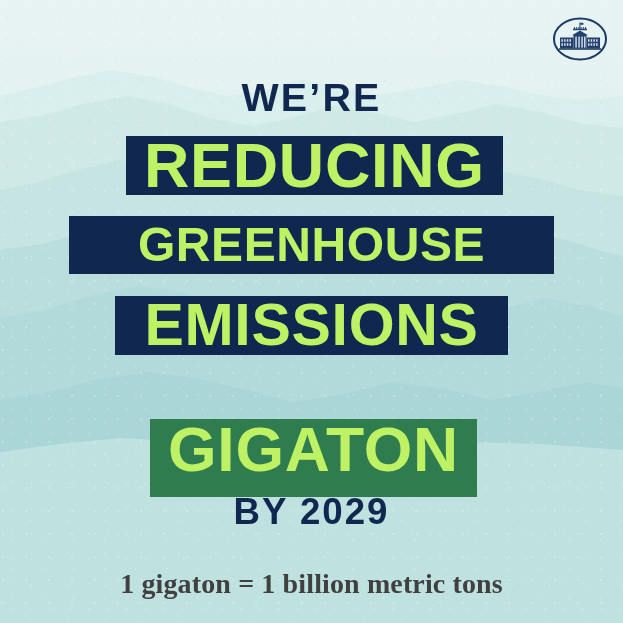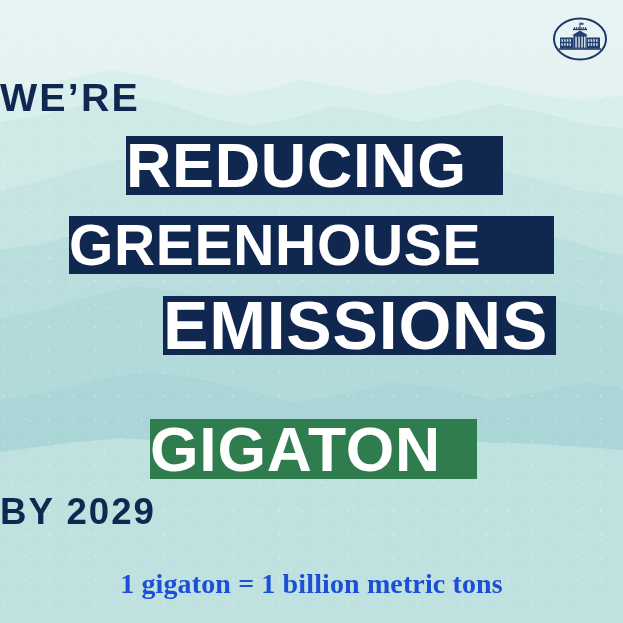--- a/index.html
+++ b/index.html
@@ -65,28 +65,29 @@
     top: 0;
     width: 623px;
     height: 623px;
     display: flex;
     flex-direction: column;
     align-items: center;
   }
   .line {
     display: block;
     white-space: nowrap;
+    text-align: center;
   }
   .plain {
     color: #10274f;
     font-weight: 700;
     letter-spacing: .055em;
   }
   .boxed {
-    color: #ffffff;
+    color: #bef264;
     font-weight: 700;
     letter-spacing: .012em;
   }
   .box-navy { background: #10274f; }
   .box-green { background: #2f7d4e; }
 
   #line-were {
     position: absolute;
     top: 80px;
     left: 0; right: 0;
@@ -126,41 +127,41 @@
     top: 374px;
     left: 0; right: 0;
     font-size: 34px;
     line-height: 34px;
   }
   #line-gigaton {
     position: absolute;
     top: 419px;
     left: 150px;
     width: 327px;
-    height: 60px;
+    height: 78px;
     font-size: 56px;
     line-height: 61px;
   }
   #line-by2030 {
     position: absolute;
     top: 495px;
     left: 0; right: 0;
     font-size: 34px;
     line-height: 34px;
   }
   #footnote {
     position: absolute;
     top: 570px;
     left: 0; right: 0;
     text-align: center;
     font-family: "Liberation Serif", serif;
     font-weight: 700;
     font-size: 25px;
     line-height: 28px;
-    color: #1d4ed8;
+    color: #404040;
     letter-spacing: .005em;
   }
 </style>
 </head>
 <body>
 
 <div id="poster">
 
   <div id="bg-sky"></div>
 
@@ -247,23 +248,23 @@
       <rect x="8" y="38.2" width="42" height="1.6"></rect>
     </g>
   </svg>
 
   <div id="headline">
 
     <div class="line plain" id="line-were" style="font-size: 39.4019px;">WE’RE</div>
 
     <div class="line boxed box-navy" id="line-reducing" style="font-size: 62.8029px;">REDUCING</div>
 
-    <div class="line boxed box-navy" id="line-greenhouse" style="font-size: 57px;">GREENHOUSE</div>
-
-    <div class="line boxed box-navy" id="line-emissions" style="font-size: 68px; margin-left: 48px;">EMISSIONS</div>
+    <div class="line boxed box-navy" id="line-greenhouse" style="font-size: 48px;">GREENHOUSE</div>
+
+    <div class="line boxed box-navy" id="line-emissions" style="font-size: 59px;">EMISSIONS</div>
 
 
     <div class="line boxed box-green" id="line-gigaton" style="font-size: 62.4667px;">GIGATON</div>
 
     <div class="line plain" id="line-by2030" style="font-size: 36.6306px;">BY 2029</div>
   </div>
 
   <div id="footnote" style="font-size: 27.9702px;">1 gigaton = 1 billion metric tons</div>
 
 </div>

